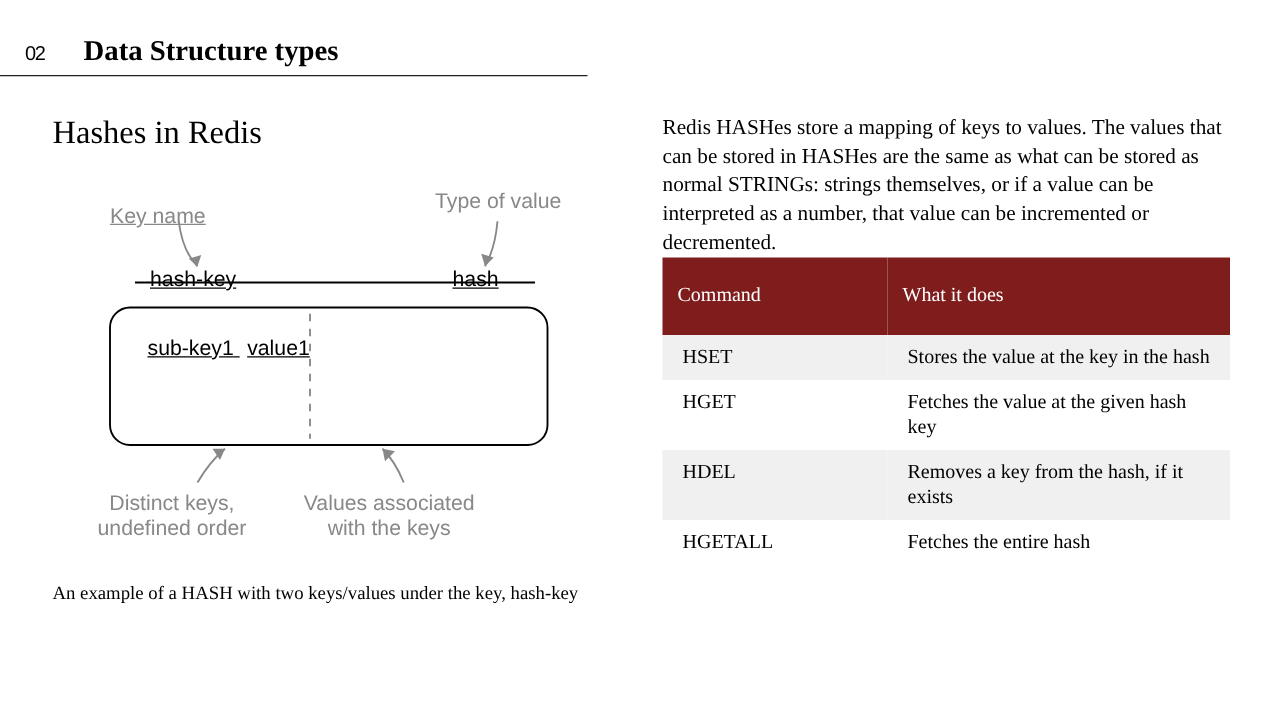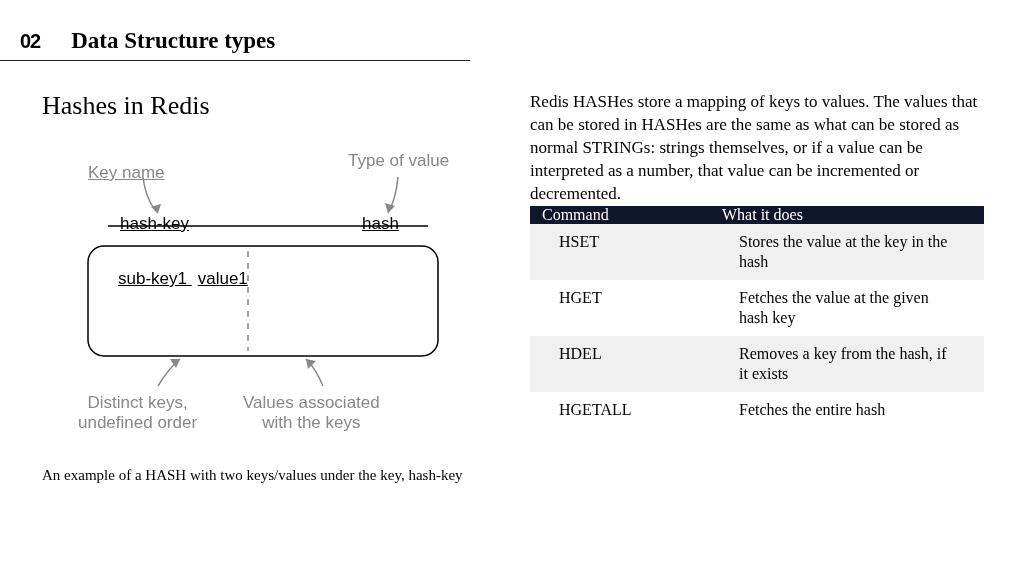--- a/index.html
+++ b/index.html
@@ -11,22 +11,22 @@
     color: #000;
     position: relative;
   }
   .header {
     padding: 28px 0 6px 20px;
     border-bottom: 1.5px solid #222;
     width: 470px;
   }
   .header-num {
     font-family: Arial, sans-serif;
-    font-weight: 700;
-    font-size: 20px;
+    font-weight: 400;
+    font-size: 16px;
     letter-spacing: -1px;
     display: inline-block;
     vertical-align: baseline;
   }
   .header-title {
     font-weight: bold;
     font-size: 23px;
     display: inline-block;
     margin-left: 27px;
   }
@@ -80,28 +80,28 @@
     margin-top: 28px;
     margin-bottom: 6px;
   }
   table {
     width: 100%;
     border-collapse: collapse;
     font-family: Georgia, serif;
     font-size: 16px;
   }
   thead th {
-    background: #0f172a;
+    background: #7f1d1d;
     color: #fff;
     font-weight: normal;
     text-align: left;
-    padding: 0 12px;
+    padding: 22px 12px;
   }
   tbody td {
-    padding: 8px 29px;
+    padding: 8px 16px;
     vertical-align: top;
     line-height: 1.25;
   }
   tbody tr:nth-child(odd) { background: #f0f0f0; }
   tbody tr:nth-child(even) { background: #fff; }
   .cmd-col { width: 180px; }
 </style>
 </head>
 <body>
 

